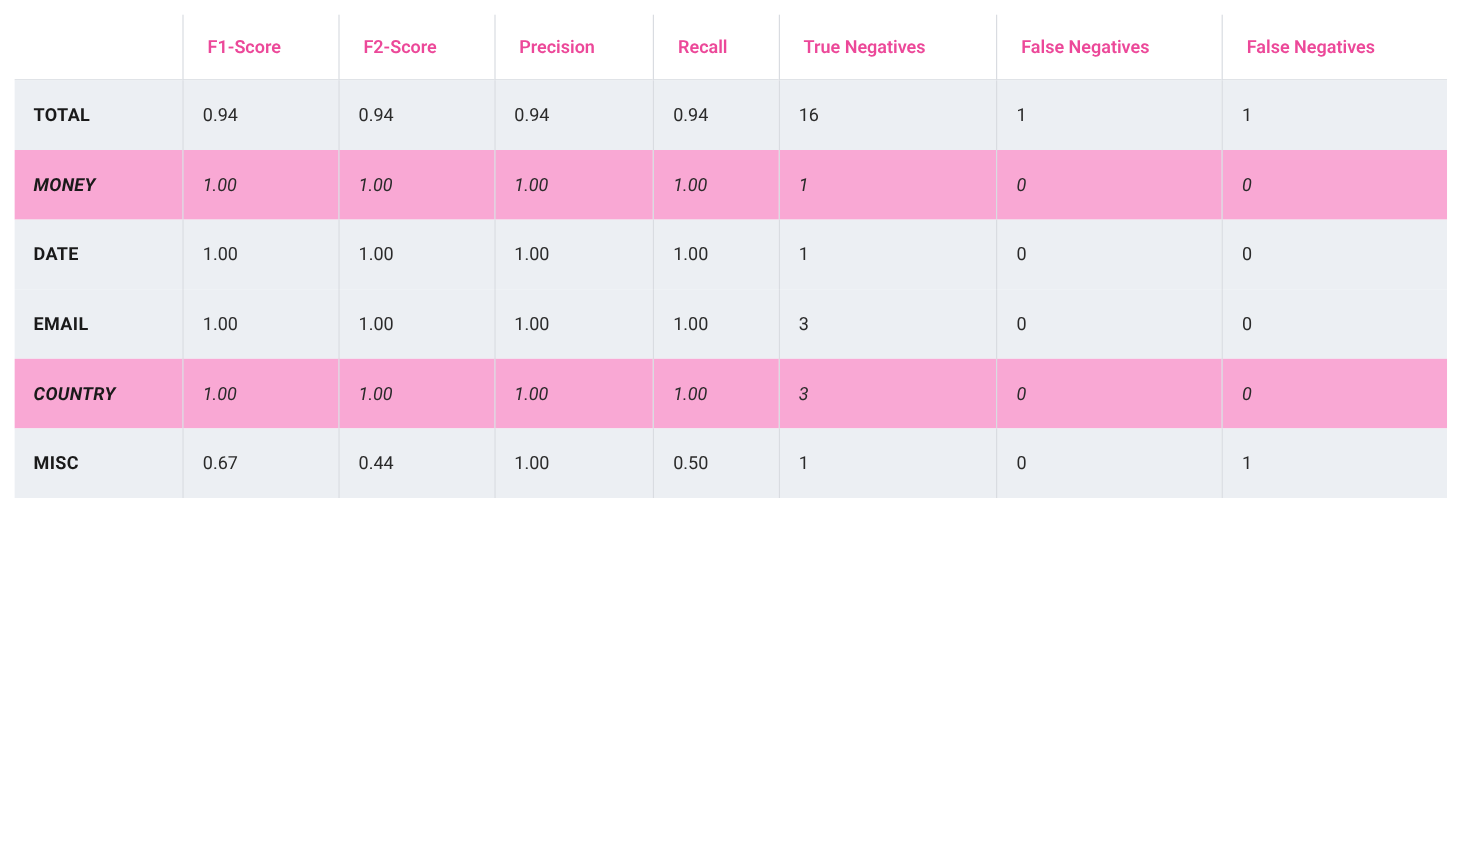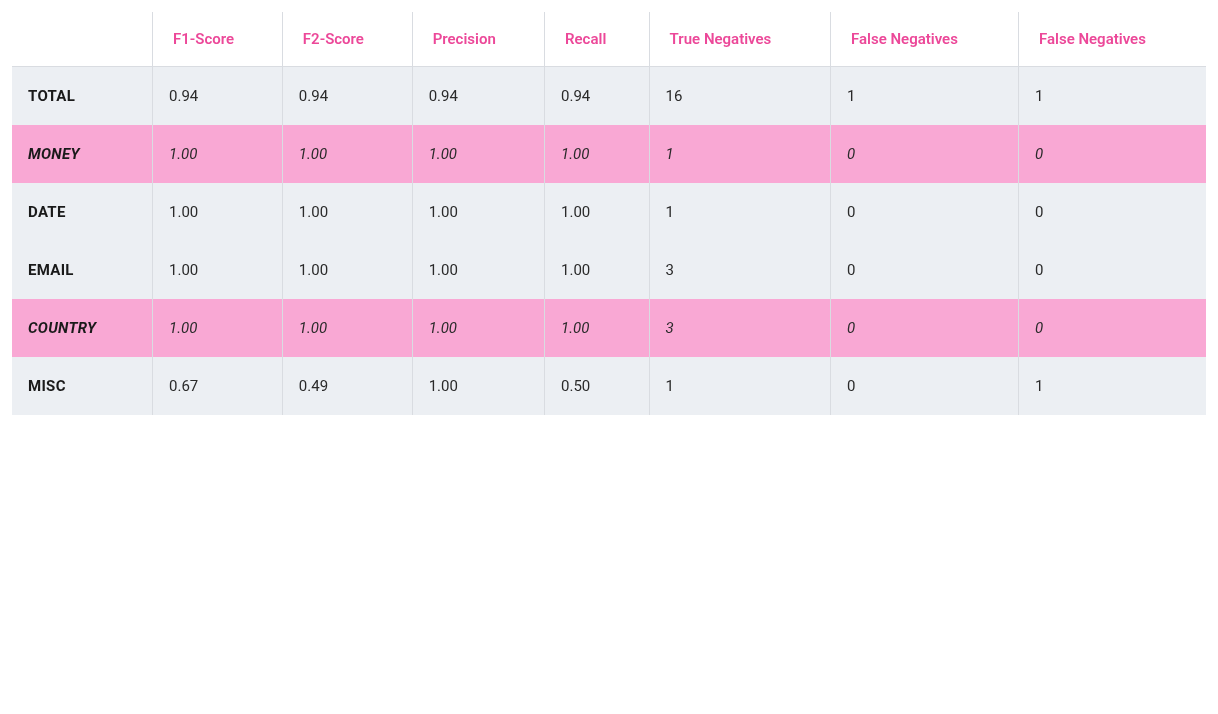--- a/index.html
+++ b/index.html
@@ -133,21 +133,21 @@
           <td>1.00</td>
           <td>1.00</td>
           <td>1.00</td>
           <td>3</td>
           <td>0</td>
           <td>0</td>
         </tr>
         <tr class="alt">
           <td>MISC</td>
           <td>0.67</td>
-          <td>0.49</td>
+          <td>0.44</td>
           <td>1.00</td>
           <td>0.50</td>
           <td>1</td>
           <td>0</td>
           <td>1</td>
         </tr>
       </tbody>
   </table>
 </div>
 

